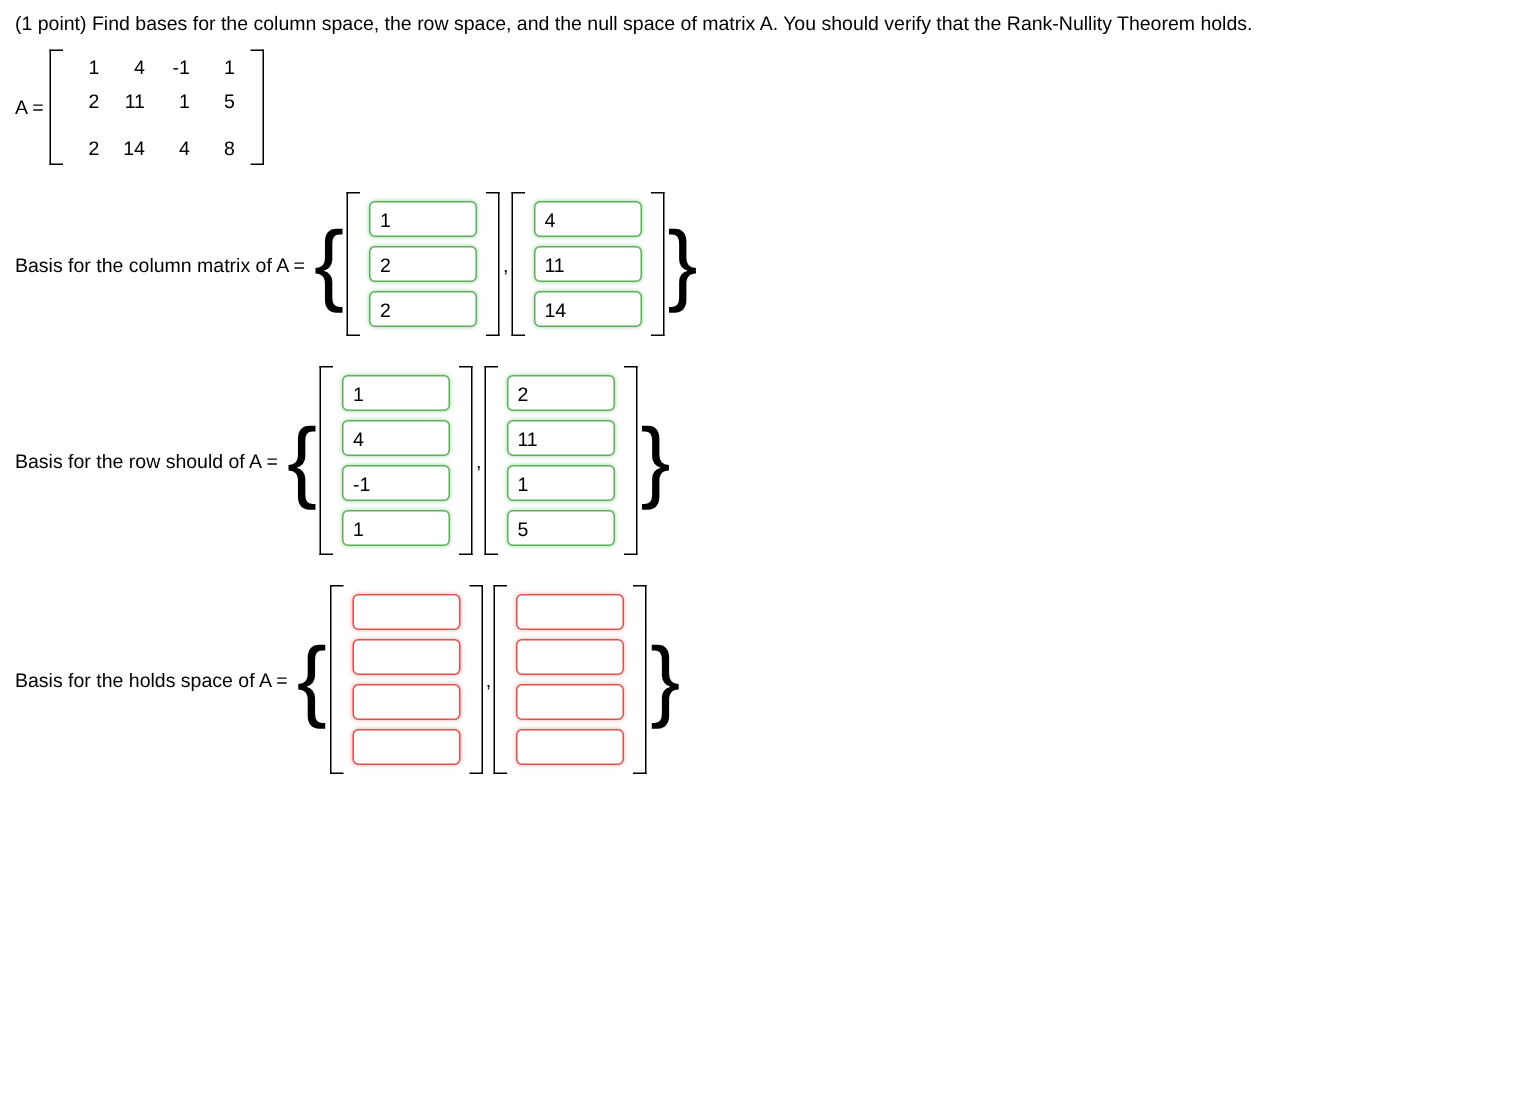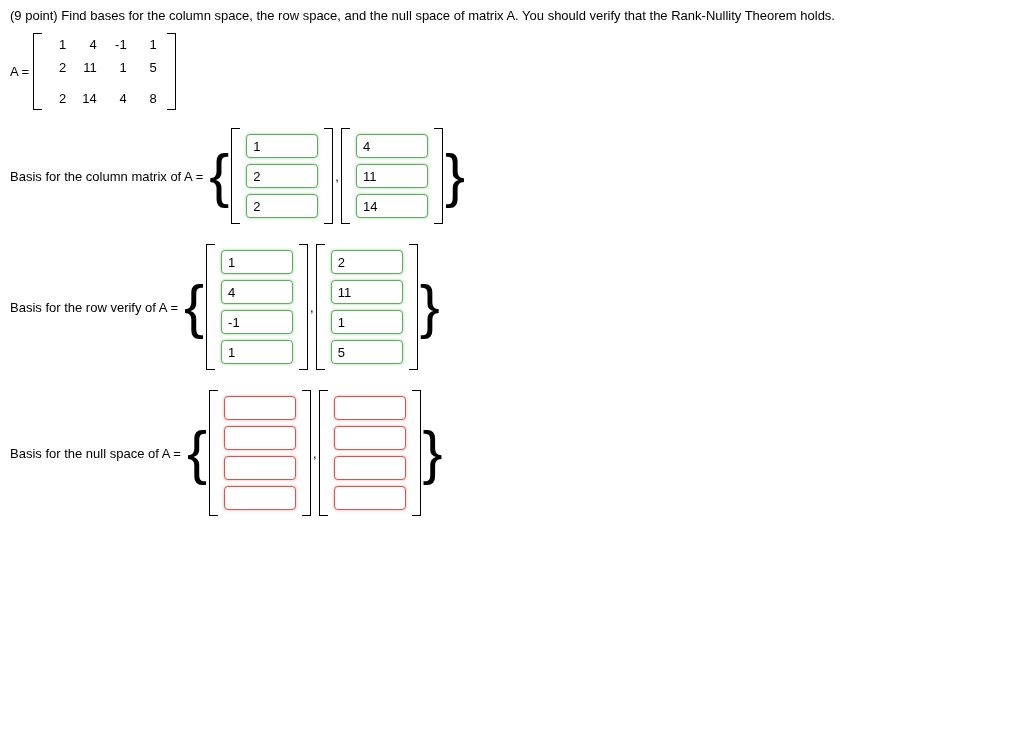--- a/index.html
+++ b/index.html
@@ -91,21 +91,21 @@
   }
   .amatrix-row {
     display:flex;
     align-items:center;
     margin: 6px 0 18px 0;
   }
 </style>
 </head>
 <body>
 
-<div class="question">(9 point) Find bases for the column space, the row space, and the null space of matrix A. You should verify that the Rank-Nullity Theorem holds.</div>
+<div class="question">(1 point) Find bases for the column space, the row space, and the null space of matrix A. You should verify that the Rank-Nullity Theorem holds.</div>
 
 <div class="amatrix-row">
   <span class="label">A =</span>
   <div class="matrix-wrap">
     <div class="bracket-left"></div>
     <table class="matrix-table">
       <tbody>
           <tr>
         <td>1</td>
             <td>4</td>
@@ -155,21 +155,21 @@
       <input class="ans-input correct" value="4" style="">
       <input class="ans-input correct" value="11" style="">
       <input class="ans-input correct" value="14" style="">
     </div>
     <div class="bracket-right"></div>
   </div>
   <span class="brace">}</span>
 </div>
 
 <div class="row">
-  <span class="label">Basis for the row verify of A =</span>
+  <span class="label">Basis for the row should of A =</span>
   <span class="brace">{</span>
   <div class="matrix-wrap">
     <div class="bracket-left"></div>
     <div class="vec-col">
       <input class="ans-input correct" value="1" style="">
       <input class="ans-input correct" value="4" style="">
       <input class="ans-input correct" value="-1" style="">
       <input class="ans-input correct" value="1" style="">
     </div>
     <div class="bracket-right"></div>
@@ -182,21 +182,21 @@
       <input class="ans-input correct" value="11" style="">
       <input class="ans-input correct" value="1" style="">
       <input class="ans-input correct" value="5" style="">
     </div>
     <div class="bracket-right"></div>
   </div>
   <span class="brace">}</span>
 </div>
 
 <div class="row">
-  <span class="label">Basis for the null space of A =</span>
+  <span class="label">Basis for the holds space of A =</span>
   <span class="brace">{</span>
   <div class="matrix-wrap">
     <div class="bracket-left"></div>
     <div class="vec-col">
       <input class="ans-input incorrect" value="" style="">
       <input class="ans-input incorrect" value="" style="">
       <input class="ans-input incorrect" value="" style="">
       <input class="ans-input incorrect" value="" style="">
     </div>
     <div class="bracket-right"></div>

